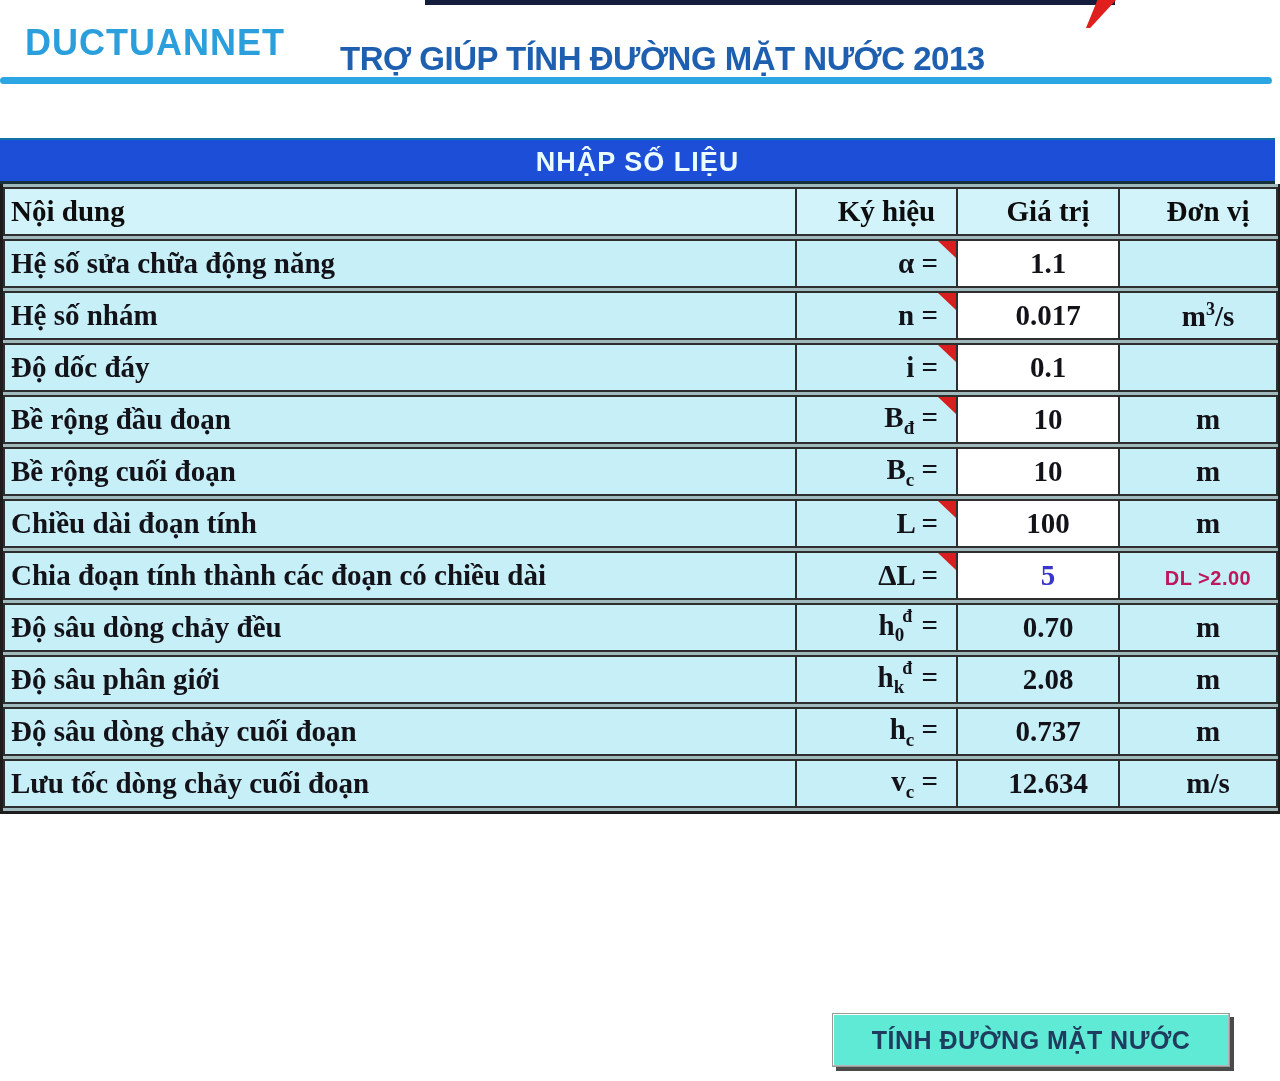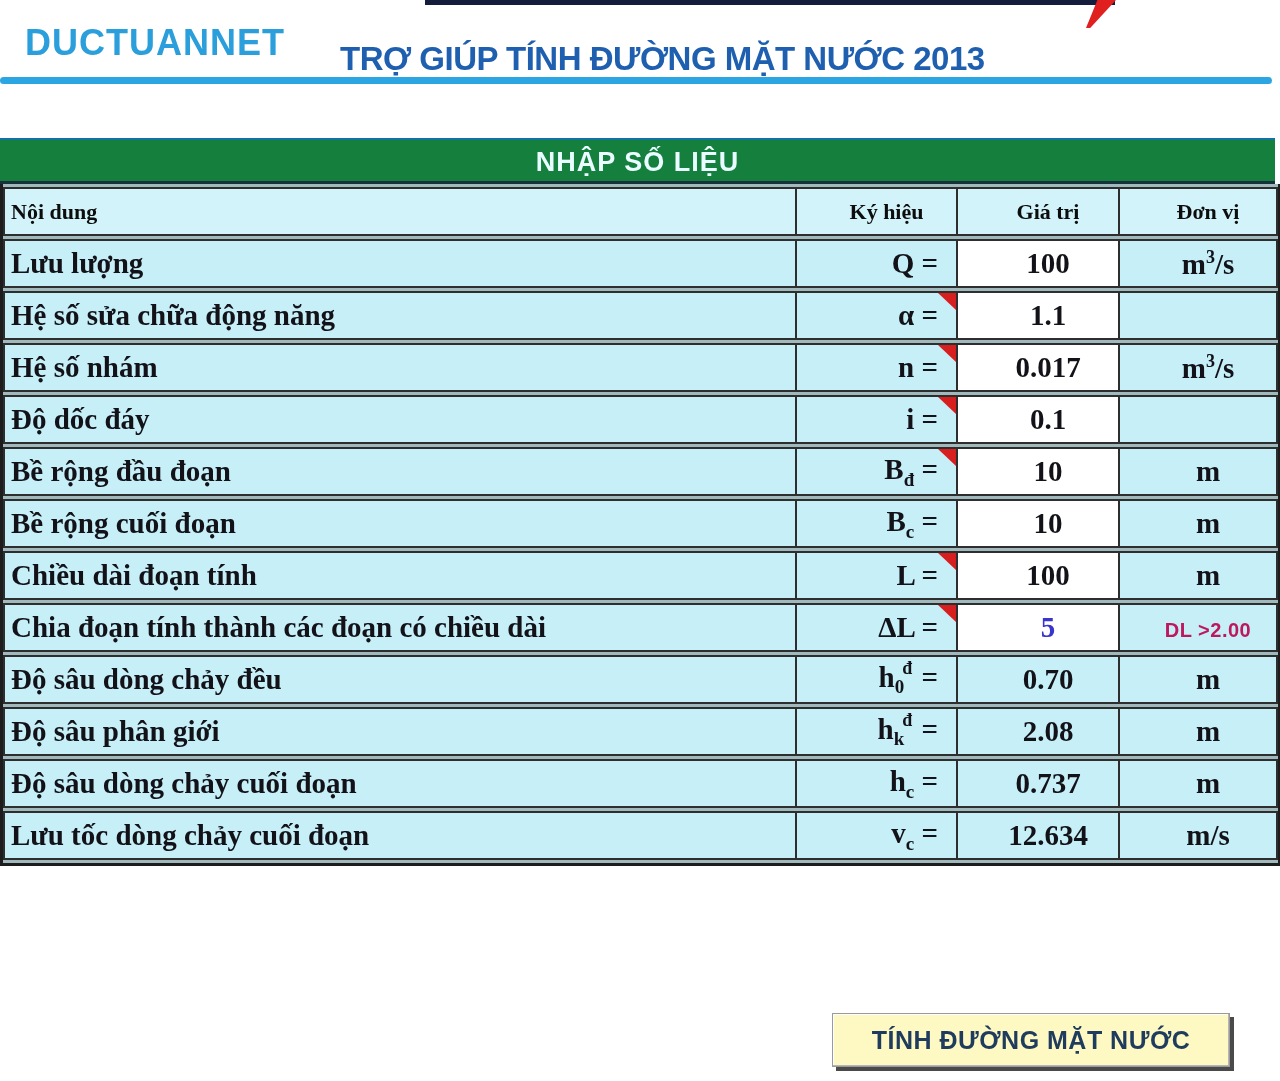--- a/index.html
+++ b/index.html
@@ -13,47 +13,47 @@
 
   
   .hdr { position:absolute; left:0; top:18px; width:1280px; height:50px; display:flex; align-items:center;
          font-family:"Liberation Sans","DejaVu Sans",sans-serif; font-weight:bold; }
   .brand { margin-left:25px; font-size:36px; color:#2a9fdb; letter-spacing:1px; }
   .title { margin-left:55px; font-size:33px; color:#1e5fb0; letter-spacing:-0.5px;margin-top:32px; }
   .blue-rule { position:absolute; left:0; top:77px; width:1272px; height:7px; background:#2ba6e2; border-radius:4px; }
 
   
   .sheet { position:absolute; left:0; top:138px; width:1275px; }
-  .caption { height:46px; background:#15803d; border-top:2px solid #1072a5; border-bottom:3px solid #17313c;
+  .caption { height:46px; background:#1d4ed8; border-top:2px solid #1072a5; border-bottom:3px solid #17313c;
              color:#eafcff; font-family:"Liberation Sans","DejaVu Sans",sans-serif;
              font-size:27px; font-weight:bold; text-align:center; line-height:45px; letter-spacing:1px; }
   table { width:1275px; table-layout:fixed; border-collapse:separate; border-spacing:0 3px;
           background:#9fb9bd; border:3px solid #1d1d1d; border-top:none; }
   col.c1{width:792px;} col.c2{width:161px;} col.c3{width:162px;} col.c4{width:160px;}
   th,td { height:49px; border-top:2px solid #2e2e2e; border-bottom:2px solid #2e2e2e;
           border-left:2px solid #2e2e2e; overflow:hidden;padding-left:20px; }
   th:last-child, td:last-child { border-right:2px solid #2e2e2e; }
-  th { background:#d2f3fa; color:#0d0d0d; font-size:22px; font-weight:bold; text-align:center; }
+  th { background:#d2f3fa; color:#0d0d0d; font-size:29px; font-weight:bold; text-align:center; }
   th.h-label { text-align:left; padding-left:6px; }
   td { background:#c7eff8; color:#121218; font-size:29px; font-weight:bold; }
   td.c-label { padding-left:6px; }
   td.c-sym { text-align:right; padding-right:18px; position:relative; white-space:nowrap; }
   td.c-val { text-align:center; }
   td.c-val.is-input { background:#ffffff; }
   td.c-unit { text-align:center; }
   sub.s { font-size:19px; } sup.s { font-size:18px; position:relative; top:-2px; left:-2px; }
   sup.u { font-size:18px; }
   .cmt { position:absolute; top:0; right:0; width:18px; height:17px; background:#d81f1f;
          clip-path:polygon(0 0, 100% 0, 100% 100%); }
   .note { color:#be185d; font-family:"Liberation Sans","DejaVu Sans",sans-serif;
           font-size:20px; font-weight:bold; letter-spacing:0.5px; }
 
   
   .calc-btn { position:absolute; left:832px; top:1013px; width:398px; height:54px;
-              background:#fef9c3; border:1px solid #9a9a9a;
+              background:#5eead4; border:1px solid #9a9a9a;
               box-shadow:4px 4px 0 #4a4a4a, inset -1px -1px 0 #b5b5b5, inset 1px 1px 0 #ffffff;
               font-family:"Liberation Sans","DejaVu Sans",sans-serif; font-size:25px; font-weight:bold;
               color:#1f3b5e; letter-spacing:0.5px; text-align:center; line-height:52px; cursor:pointer; }
 </style>
 </head>
 <body>
 
 <div class="top-strip"></div>
 <div class="red-arrow"></div>
 
@@ -74,26 +74,20 @@
       </colgroup>
     <thead>
       <tr>
         <th class="h-label">Nội dung</th>
         <th>Ký hiệu</th>
         <th>Giá trị</th>
         <th>Đơn vị</th>
       </tr>
     </thead>
     <tbody>
-        <tr>
-          <td class="c-label">Lưu lượng</td>
-          <td class="c-sym">Q =</td>
-          <td class="c-val is-input">100</td>
-          <td class="c-unit">m<sup class="u">3</sup>/s</td>
-        </tr>
         <tr>
           <td class="c-label">Hệ số sửa chữa động năng</td>
           <td class="c-sym">α =<div class="cmt"></div></td>
           <td class="c-val is-input">1.1</td>
           <td class="c-unit"></td>
         </tr>
         <tr>
           <td class="c-label">Hệ số nhám</td>
           <td class="c-sym">n =<div class="cmt"></div></td>
           <td class="c-val is-input">0.017</td>

